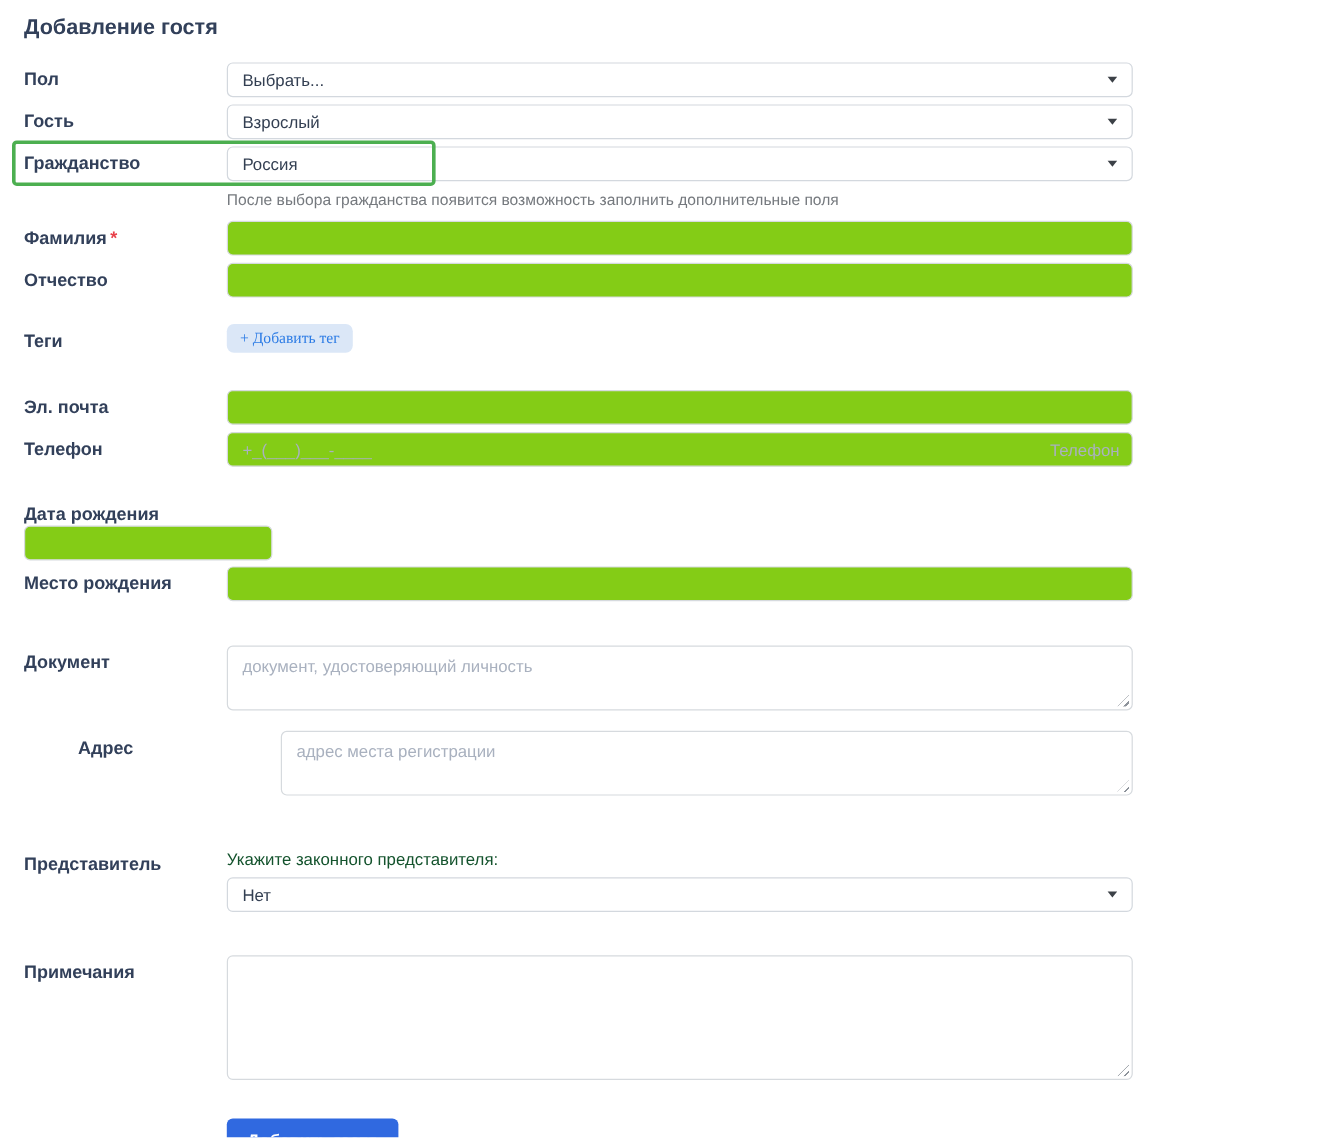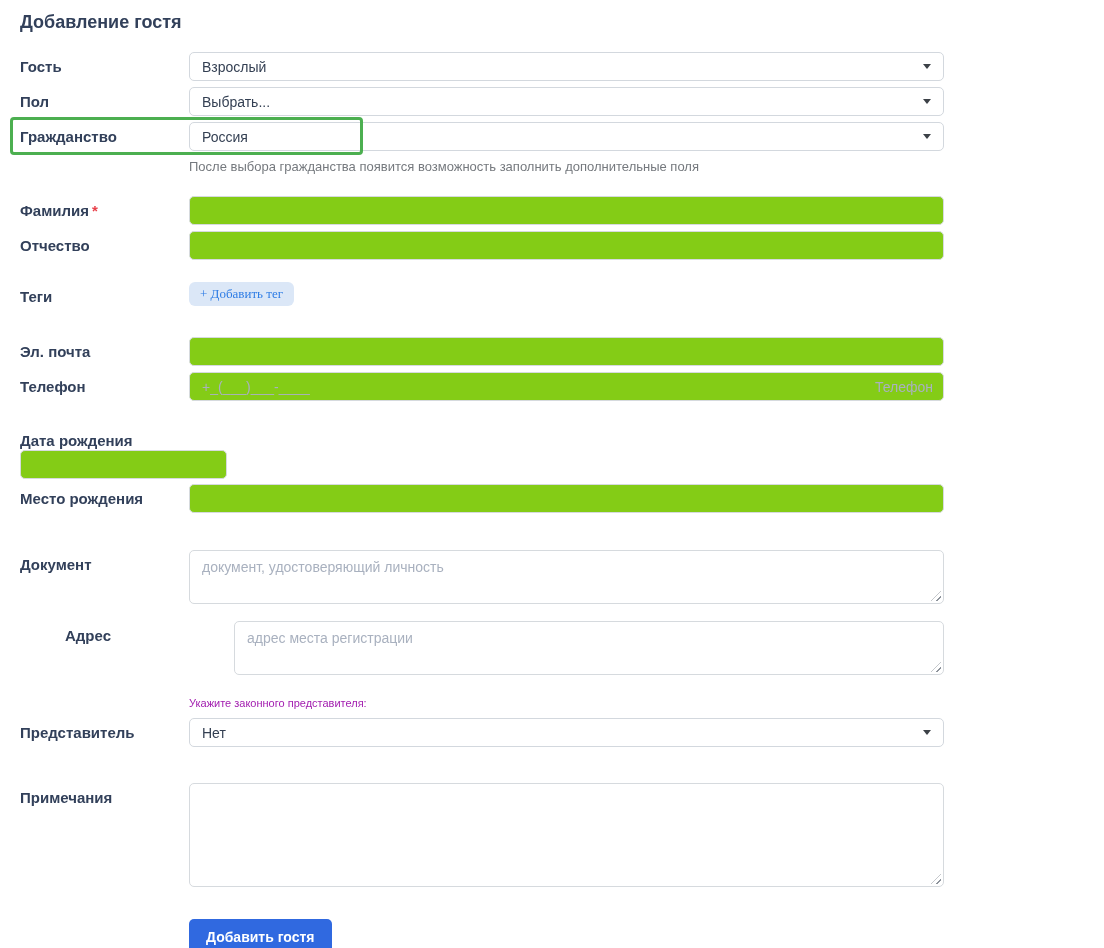--- a/index.html
+++ b/index.html
@@ -69,24 +69,24 @@
   .textarea::placeholder { color:#a9b1bf; opacity:1; }
   .resize-grip {
     position:absolute; right:3px; bottom:3px;
     width:10px; height:10px;
     clip-path: polygon(100% 0, 100% 100%, 0 100%);
     background: repeating-linear-gradient(135deg, transparent 0 1.5px, #8d939b 1.5px 3px, transparent 3px 4.5px);
     cursor:nwse-resize;
   }
 
   .hint { margin-top:8px; font-size:13px; color:#75797e; line-height:16px; }
-  .hint-small { font-size:11px; color:#a21caf; line-height:15px; margin-bottom:7px; }
-
-  
-  .row-citizenship { margin-bottom:21px; }
+  .hint-small { font-size:14px; color:#14532d; line-height:15px; margin-bottom:7px;margin-top:25px; }
+
+  
+  .row-citizenship { margin-bottom:9px; }
   .row-middlename  { margin-bottom:22px; }
   .row-tags        { margin-bottom:31px; }
   .row-phone       { margin-bottom:25px; }
   .row-birthdate   { margin-bottom:5px;flex-direction:column; }
   .row-birthplace  { margin-bottom:37px; }
   .row-document    { margin-bottom:17px; }
   .row-address     { margin-bottom:21px;margin-left:45px; }
   .row-representative { margin-bottom:36px; }
   .row-notes       { margin-bottom:32px; }
   .row-representative .label { padding-top:27px; }
@@ -132,34 +132,34 @@
   }
 </style>
 </head>
 <body>
 
 <div class="page">
 
   <div class="page-title">Добавление гостя</div>
 
   <div class="row">
+    <div class="label">Пол</div>
+    <div class="field">
+      <div class="select">
+        <span>Выбрать...</span>
+        <span class="caret"></span>
+      </div>
+    </div>
+  </div>
+
+  <div class="row">
     <div class="label">Гость</div>
     <div class="field">
       <div class="select">
         <span>Взрослый</span>
-        <span class="caret"></span>
-      </div>
-    </div>
-  </div>
-
-  <div class="row">
-    <div class="label">Пол</div>
-    <div class="field">
-      <div class="select">
-        <span>Выбрать...</span>
         <span class="caret"></span>
       </div>
     </div>
   </div>
 
   <div class="row row-citizenship">
     <div class="highlight-box"></div>
     <div class="label">Гражданство</div>
     <div class="field">
       <div class="select">

